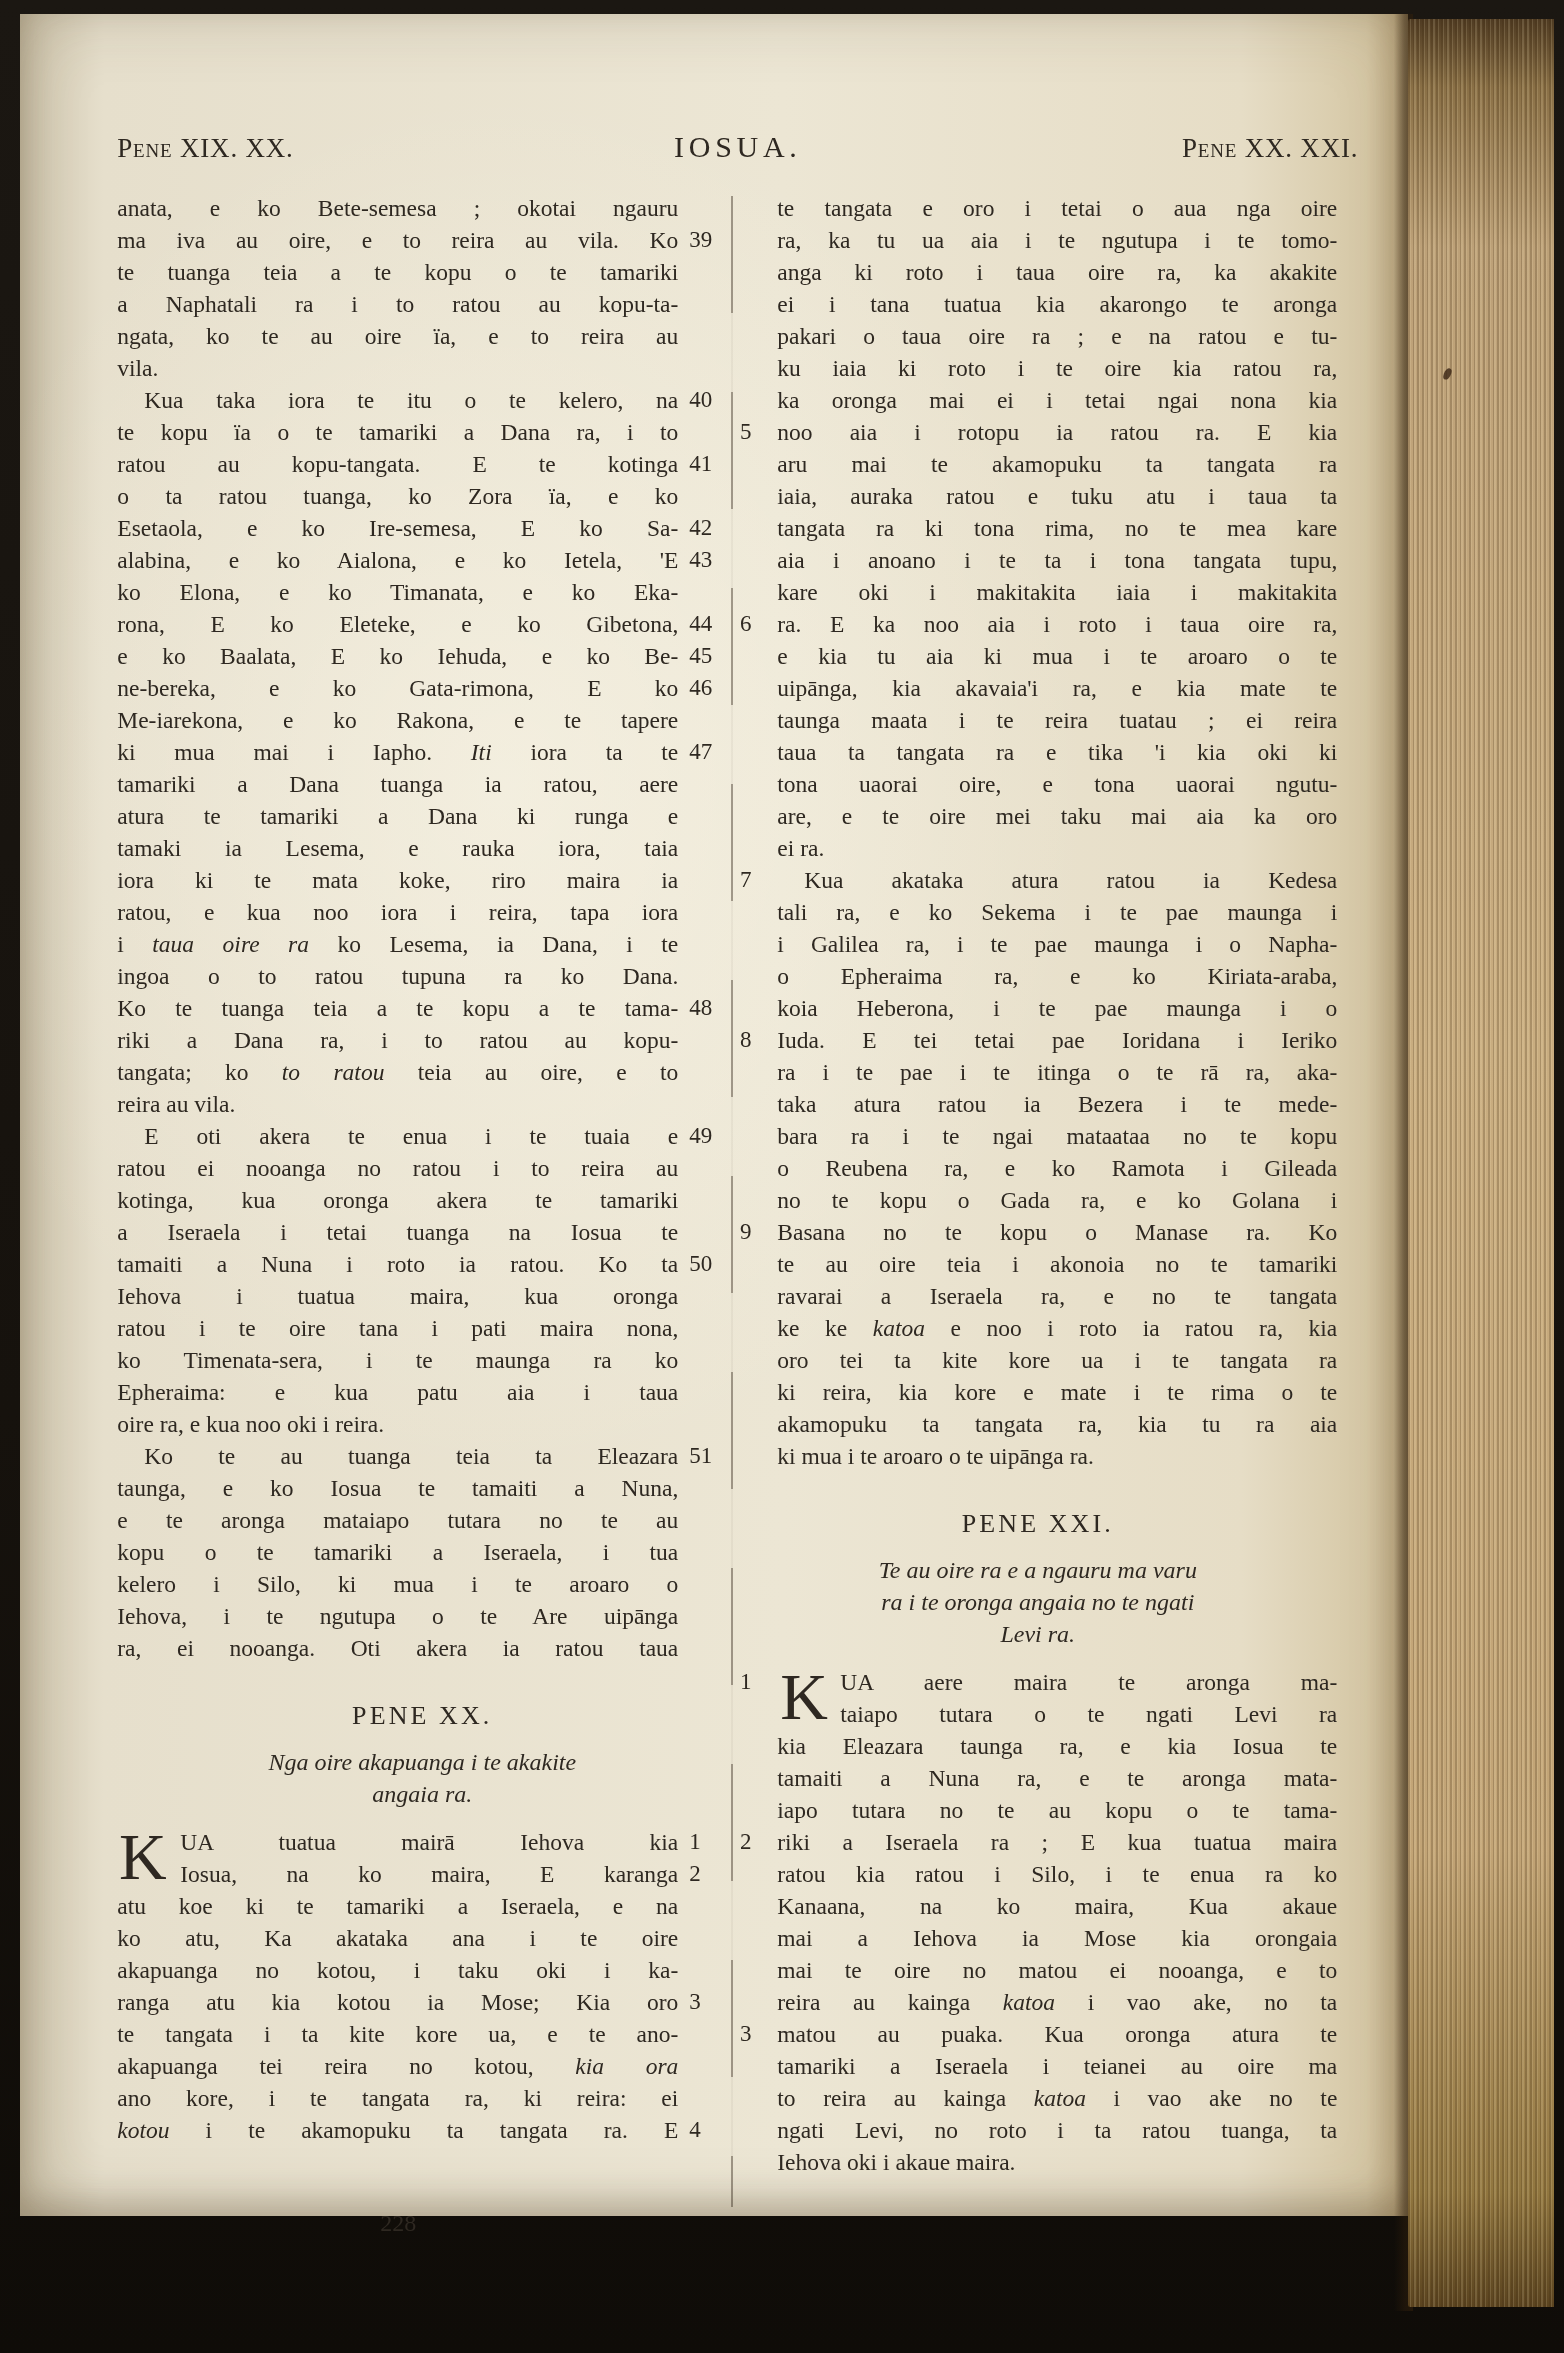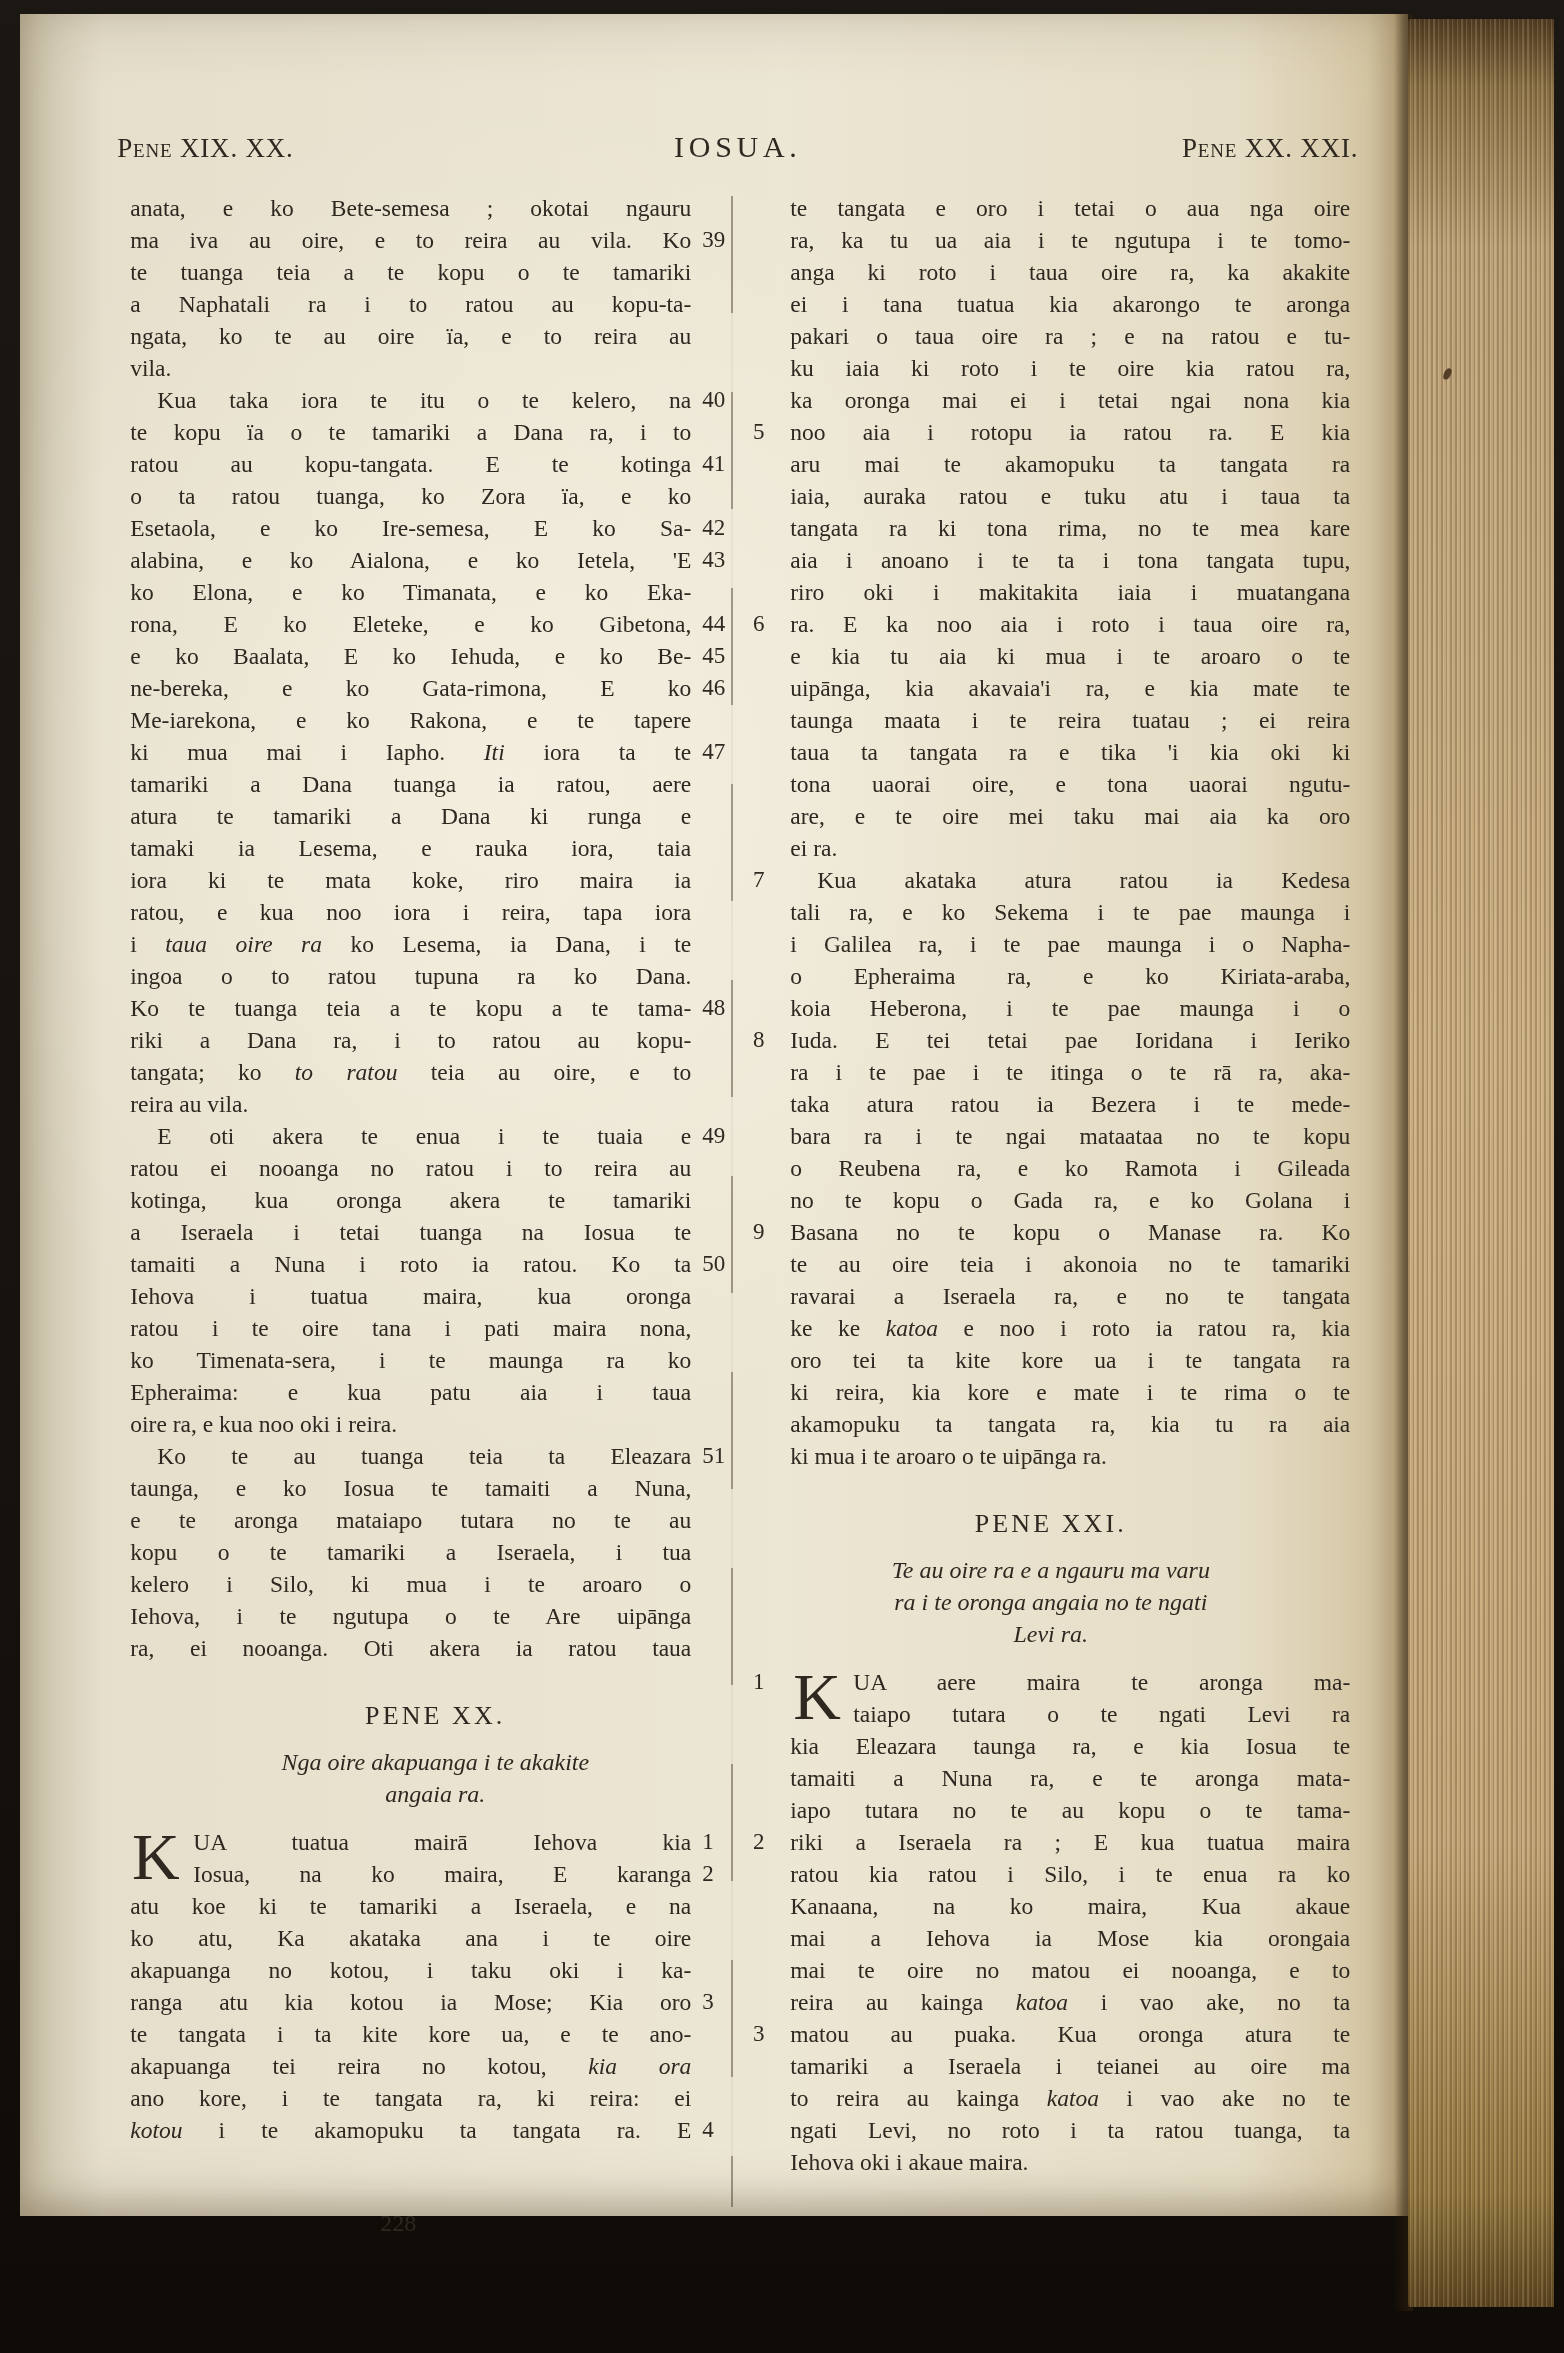--- a/index.html
+++ b/index.html
@@ -34,21 +34,21 @@
     position:absolute;left:97px;top:116px;width:1241px;display:flex;align-items:baseline;color:#2e2821;
   }
   .hdr.pene{font-variant:small-caps;font-size:27px;letter-spacing:0.8px;}
   .hdr.left{flex:1;text-align:left;}
   .hdr.right{flex:1;text-align:right;}
   .hdr.title{font-size:30px;letter-spacing:4.7px;}
   .divider{
     position:absolute;left:711px;top:182px;width:1.6px;height:2011px;
     background:repeating-linear-gradient(to bottom, rgba(60,48,35,0.45) 0 117px, rgba(60,48,35,0.05) 117px 196px);
   }
-  .col{position:absolute;top:178px;color:#2e2821;font-size:23.5px;margin-left:13px;}
+  .col{position:absolute;top:178px;color:#2e2821;font-size:23.5px;}
   #col-left{left:97px;width:610px;}
   #col-right{left:718px;width:599px;}
   .lines-block{position:relative;}
   .line{display:flex;height:32px;line-height:32px;}
   .t{flex:1 1 auto;min-width:0;height:32px;overflow:hidden;text-align:justify;text-align-last:justify;}
   .line.end .t{text-align-last:left;}
   .line.indent .t{text-indent:27px;}
   .verse{flex:0 0 49px;box-sizing:border-box;font-size:23px;}
   .verses-right .verse{flex-basis:49px;padding-left:11px;text-align:left;}
   .verses-left .verse{flex-basis:39px;padding-left:1.6px;text-align:left;}
@@ -351,21 +351,21 @@
         <div class="line">
           <span class="verse"></span>
           <span class="t">tangata ra ki tona rima, no te mea kare</span>
         </div>
         <div class="line">
           <span class="verse"></span>
           <span class="t">aia i anoano i te ta i tona tangata tupu,</span>
         </div>
         <div class="line">
           <span class="verse"></span>
-          <span class="t">riro oki i makitakita iaia i muatangana</span>
+          <span class="t">kare oki i makitakita iaia i makitakita</span>
         </div>
         <div class="line">
           <span class="verse">6</span>
           <span class="t">ra.  E ka noo aia i roto i taua oire ra,</span>
         </div>
         <div class="line">
           <span class="verse"></span>
           <span class="t">e kia tu aia ki mua i te aroaro o te</span>
         </div>
         <div class="line">

